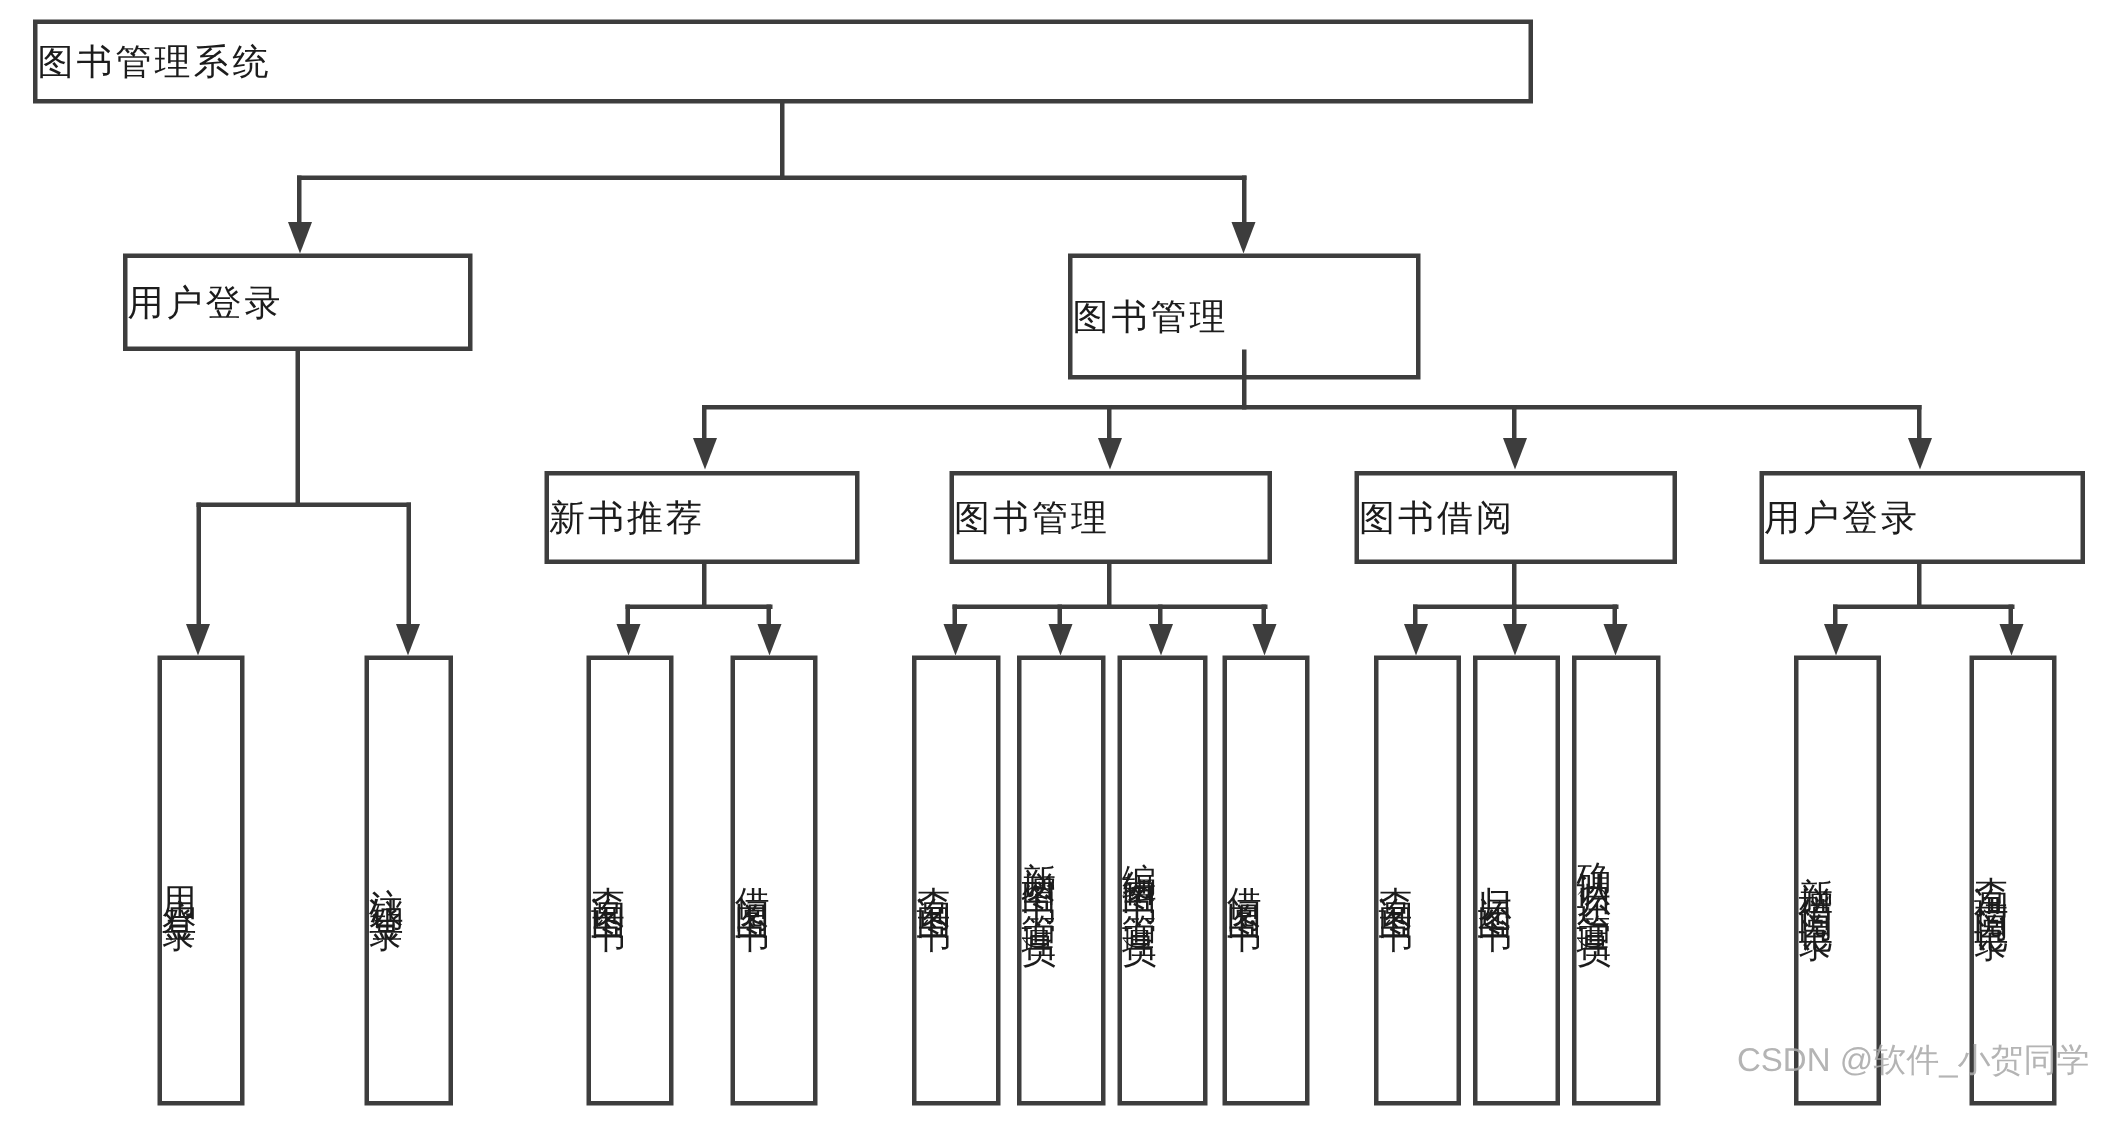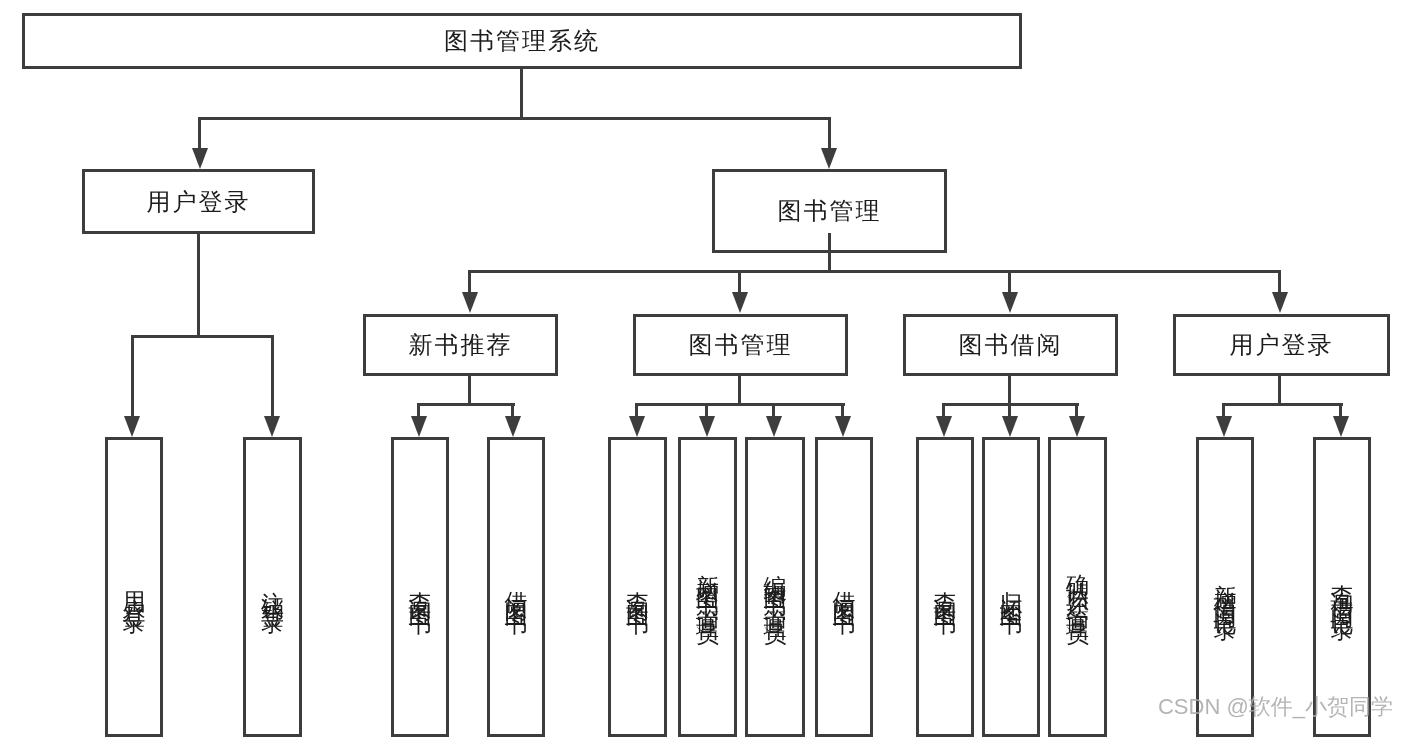--- a/index.html
+++ b/index.html
@@ -18,21 +18,20 @@
     color: var(--text);
     overflow: hidden;
   }
   .node {
     position: absolute;
     box-sizing: border-box;
     background: #fff;
     border: 3px solid var(--line);
     display: flex;
     align-items: center;
-    justify-content: center;
   }
   .h-label {
     font-size: 24px;
     letter-spacing: 2px;
     white-space: nowrap;
   }
   .v-label {
     writing-mode: vertical-rl;
     text-orientation: mixed;
     font-size: 23px;
@@ -96,21 +95,21 @@
   <div class="line" style="left:468px;top:270px;width:813px;height:3px"></div>
   <div class="line" style="left:468px;top:270px;width:3px;height:26px"></div>
   <div class="arrow" style="left:462px;top:292px"></div>
   <div class="line" style="left:738px;top:270px;width:3px;height:26px"></div>
   <div class="arrow" style="left:732px;top:292px"></div>
   <div class="line" style="left:1008px;top:270px;width:3px;height:26px"></div>
   <div class="arrow" style="left:1002px;top:292px"></div>
   <div class="line" style="left:1278px;top:270px;width:3px;height:26px"></div>
   <div class="arrow" style="left:1272px;top:292px"></div>
 
-  <div class="node" style="left:363px;top:314px;width:195px;height:62px">
+  <div class="node" style="left:363px;top:314px;width:210px;height:62px">
     <span class="h-label">新书推荐</span>
   </div>
   <div class="node" style="left:633px;top:314px;width:215px;height:62px">
     <span class="h-label">图书管理</span>
   </div>
   <div class="node" style="left:903px;top:314px;width:215px;height:62px">
     <span class="h-label">图书借阅</span>
   </div>
   <div class="node" style="left:1173px;top:314px;width:217px;height:62px">
     <span class="h-label">用户登录</span>

